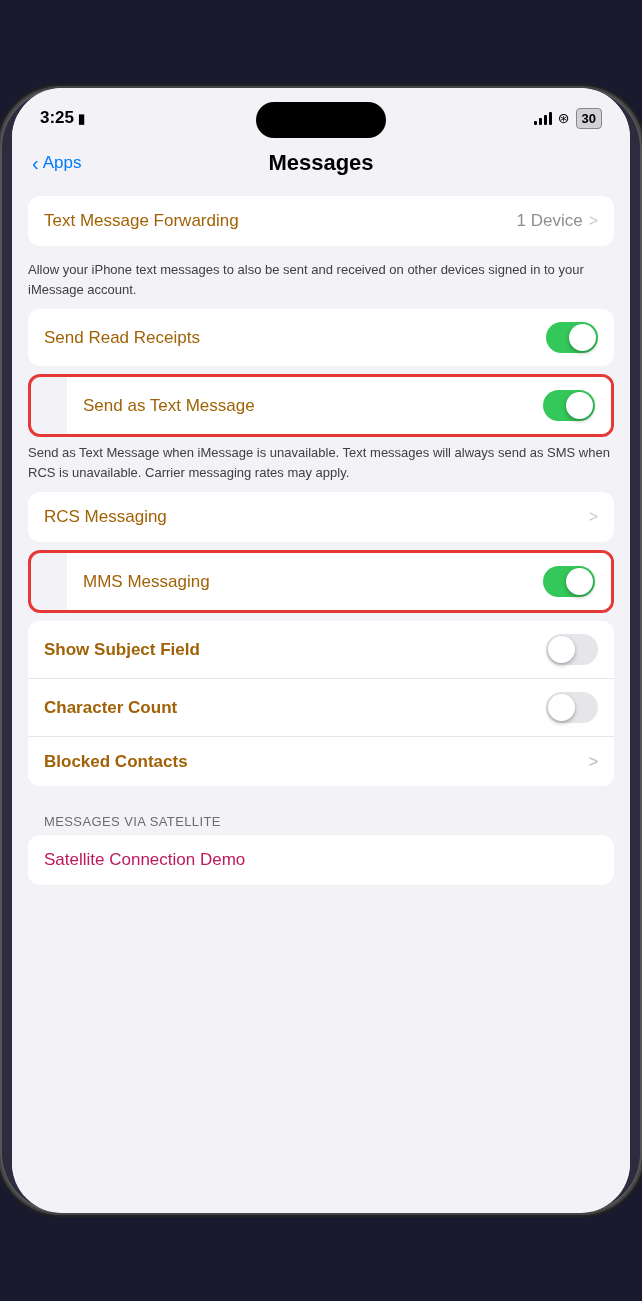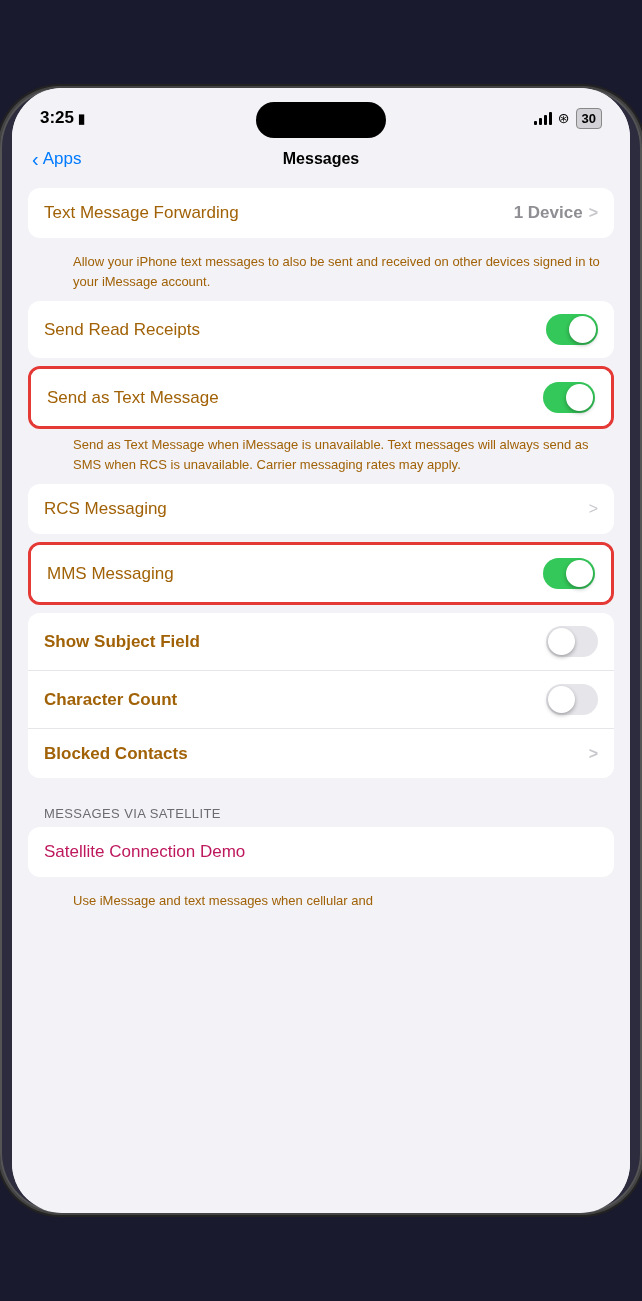--- a/index.html
+++ b/index.html
@@ -123,21 +123,21 @@
       gap: 4px;
       cursor: pointer;
     }
 
     .nav-back-chevron {
       font-size: 20px;
       font-weight: 300;
     }
 
     .nav-title {
-      font-size: 16px;
+      font-size: 22px;
       font-weight: 600;
       color: #000;
     }
 
     
     .content {
       overflow-y: auto;
       height: calc(100% - 54px - 48px);
       background: #f2f2f7;
     }
@@ -166,21 +166,20 @@
       font-size: 17px;
       color: #a16207;
     }
 
     .row-value {
       display: flex;
       align-items: center;
       gap: 6px;
       color: #8e8e93;
       font-size: 17px;
-      font-weight: bold;
     }
 
     .chevron-right {
       color: #c7c7cc;
       font-size: 16px;
     }
 
     
     .toggle {
       width: 52px;
@@ -213,41 +212,41 @@
     .toggle.on .toggle-knob {
       left: 23px;
     }
 
     .toggle.off .toggle-knob {
       left: 2px;
     }
 
     .description-text {
       font-size: 13px;
-      color: #a16207;
+      color: #404040;
       padding: 6px 16px 10px 16px;
       line-height: 1.5;
-      margin-left: 45px;
     }
 
     .section-header {
       font-size: 13px;
       font-weight: 400;
       color: #6c6c70;
       text-transform: uppercase;
       padding: 14px 32px 6px 32px;
       letter-spacing: 0.4px;
     }
 
     
     .red-outlined {
       margin: 0 16px 0px 16px;
       border-radius: 12px;
       border: 3px solid #e53935;
       overflow: hidden;
+      padding-left: 36px;
     }
 
     .red-outlined .settings-row {
       background: #fff;
     }
 
     
     .satellite-link {
       color: #be185d;
       font-size: 17px;
@@ -358,19 +357,18 @@
       </div>
 
       <div style="height:6px;"></div>
       <div class="section-header">MESSAGES VIA SATELLITE</div>
 
       <div class="settings-group">
         <div class="settings-row">
           <span class="satellite-link">Satellite Connection Demo</span>
         </div>
       </div>
-      <div class="description-text">Use iMessage and text messages when cellular and</div>
 
       <div style="height:30px;"></div>
     </div>
 
   </div>
 </div>
 
 </body></html>

